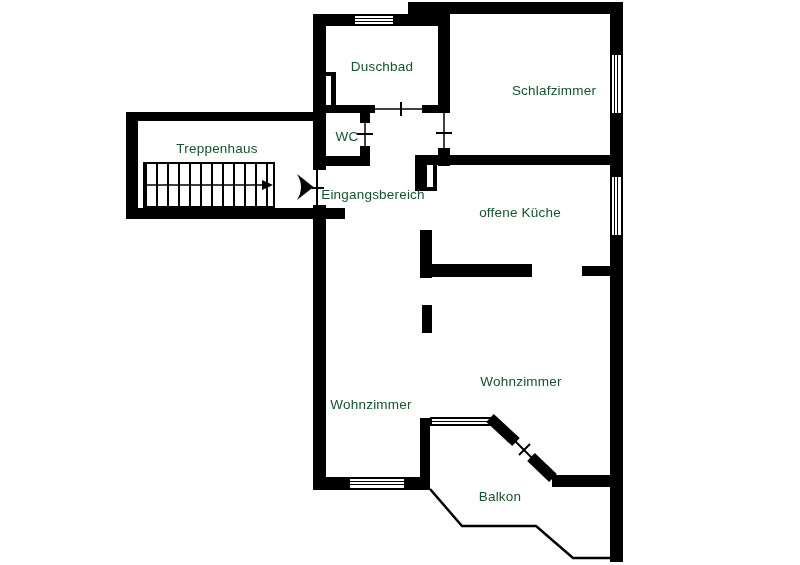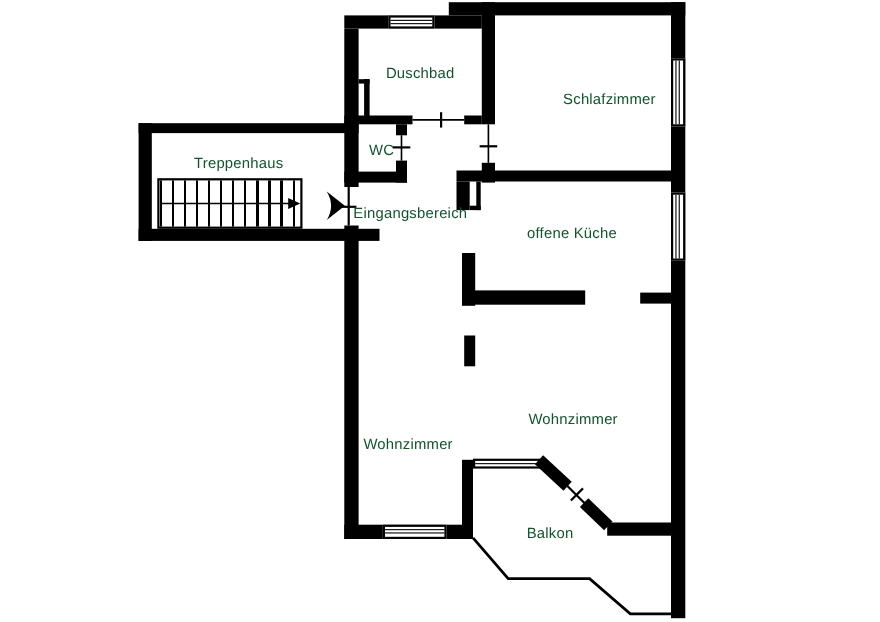--- a/index.html
+++ b/index.html
@@ -106,15 +106,15 @@
   </svg>
 
   <span class="room-label" style="left:217px;top:148px">Treppenhaus</span>
   <span class="room-label" style="left:382px;top:66px">Duschbad</span>
   <span class="room-label" style="left:347px;top:136px">WC</span>
   <span class="room-label" style="left:373px;top:194px">Eingangsbereich</span>
   <span class="room-label" style="left:554px;top:90px">Schlafzimmer</span>
   <span class="room-label" style="left:520px;top:212px">offene Küche</span>
   <span class="room-label" style="left:521px;top:381px">Wohnzimmer</span>
   <span class="room-label" style="left:371px;top:404px">Wohnzimmer</span>
-  <span class="room-label" style="left:500px;top:485px">Balkon</span>
+  <span class="room-label" style="left:500px;top:496px">Balkon</span>
 
 </div>
 
 </body></html>

